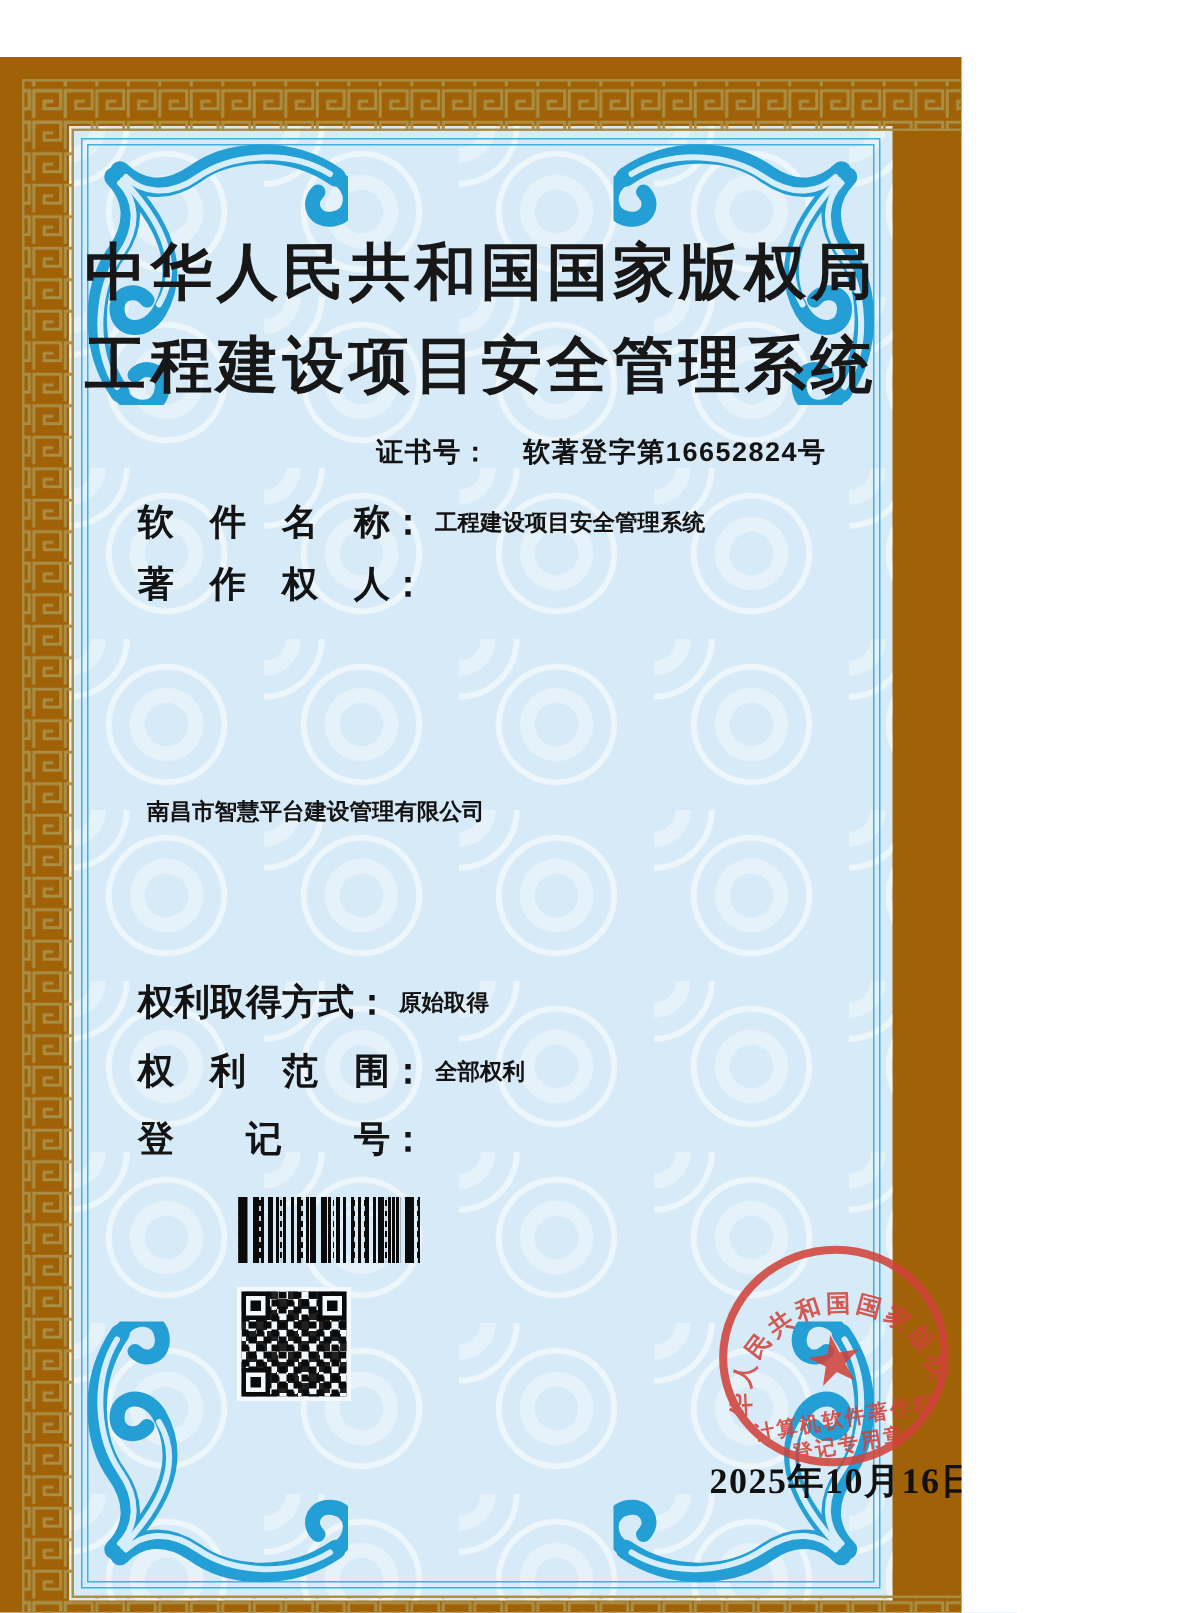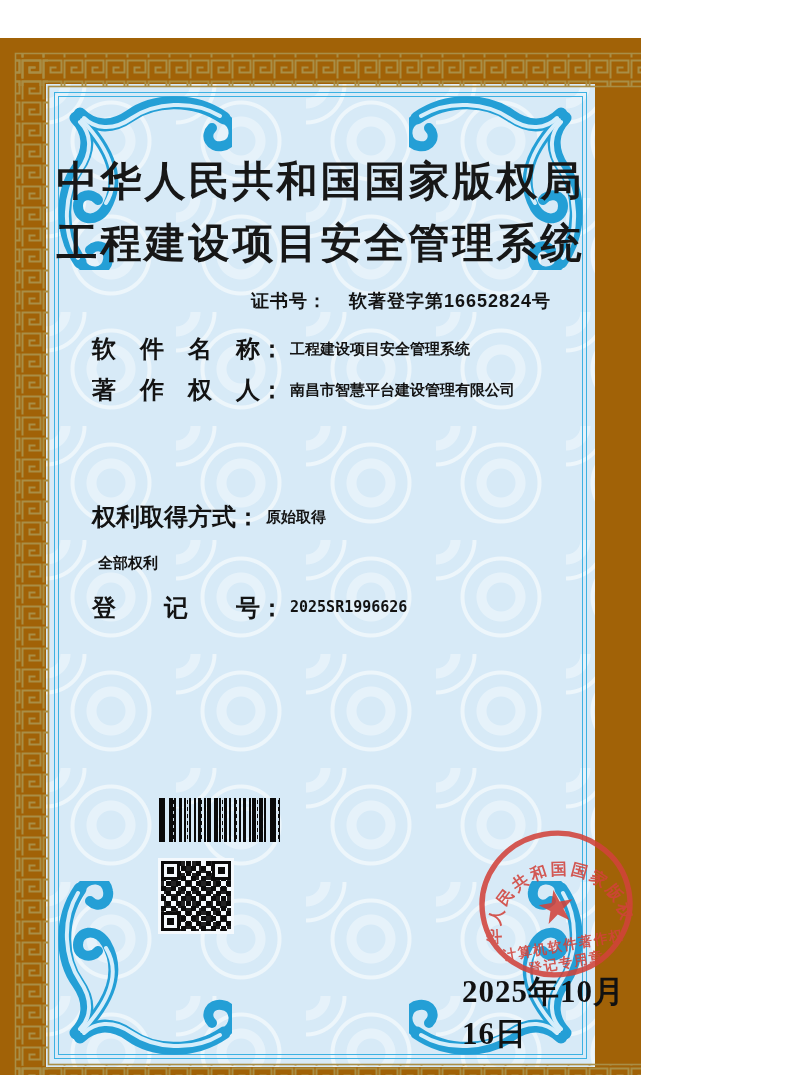--- a/index.html
+++ b/index.html
@@ -44,21 +44,21 @@
     position:absolute; top:251px; left:0; right:90px; text-align:right;
     font-weight:bold; font-size:18px; color:#131313; letter-spacing:1px;
   }
   .cert-no-line .val { margin-left:16px; }
 
   .fields { position:absolute; left:92px; top:297px; right:78px; color:#131313; }
   .frow { display:flex; align-items:flex-start; }
   .frow .lbl { flex:0 0 152px; font-weight:bold; font-size:24px; line-height:27px; white-space:nowrap; }
   .frow .vals { margin-left:6px; font-weight:bold; font-size:15px; line-height:27px; }
   .mono { font-family:"DejaVu Sans Mono","Liberation Mono",monospace; }
-  .row-owner { margin-top:14px; }
+  .row-owner { margin-top:14px;flex-direction:column; }
   .row-acq   { margin-top:100px; }
   .row-scope { margin-top:19px; }
   .row-reg   { margin-top:18px; }
 
   .paragraph {
     position:absolute; left:90px; right:82px; top:655px;
     font-weight:bold; font-size:19.5px; line-height:53px;
     text-indent:2em; color:#131313; letter-spacing:.5px;
   }
 
@@ -92,23 +92,23 @@
   .finder { position:absolute; width:19px; height:19px; background:#f4f9fd; border:3px solid #0a0a0a; }
   .finder::after { content:""; position:absolute; inset:3px; background:#0a0a0a; }
   .finder.f-tl { left:3px; top:3px; }
   .finder.f-tr { right:3px; top:3px; }
   .finder.f-bl { left:3px; bottom:3px; }
 
   
   .seal { position:absolute; left:467px; top:787px; width:178px; height:158px;
           transform:rotate(-10deg); opacity:.87; }
   .issue-date {
-    position:absolute; left:462px; top:933px; width:190px; text-align:left;
+    position:absolute; left:462px; top:933px; width:190px; text-align:right;
     font-family:"Liberation Serif","DejaVu Serif",serif;
-    font-weight:bold; font-size:31px; letter-spacing:1px; color:#111;
+    font-weight:bold; font-size:24px; letter-spacing:1px; color:#111;
   }
 </style>
 </head>
 <body>
 
 <div class="page">
 
   <div class="inner-bg"></div>
 
   <svg class="gold-frame" width="795" height="1075" viewBox="0 0 795 1075">
@@ -212,25 +212,25 @@
     </div>
     <div class="frow row-owner">
       <span class="lbl">著　作　权　人：</span>
       <span class="vals">南昌市智慧平台建设管理有限公司</span>
     </div>
     <div class="frow row-acq">
       <span class="lbl">权利取得方式：</span>
       <span class="vals">原始取得</span>
     </div>
     <div class="frow row-scope">
+      <span class="lbl">权　利　范　围：</span>
       <span class="vals">全部权利</span>
     </div>
     <div class="frow row-reg">
       <span class="lbl">登　　记　　号：</span>
-      <span class="vals mono">2025SR1996626</span>
     </div>
   </div>
 
 
   <div class="barcode">
     <div class="guard-l"></div>
     <div class="guard-r"></div>
   </div>
 
   <div class="qr">

